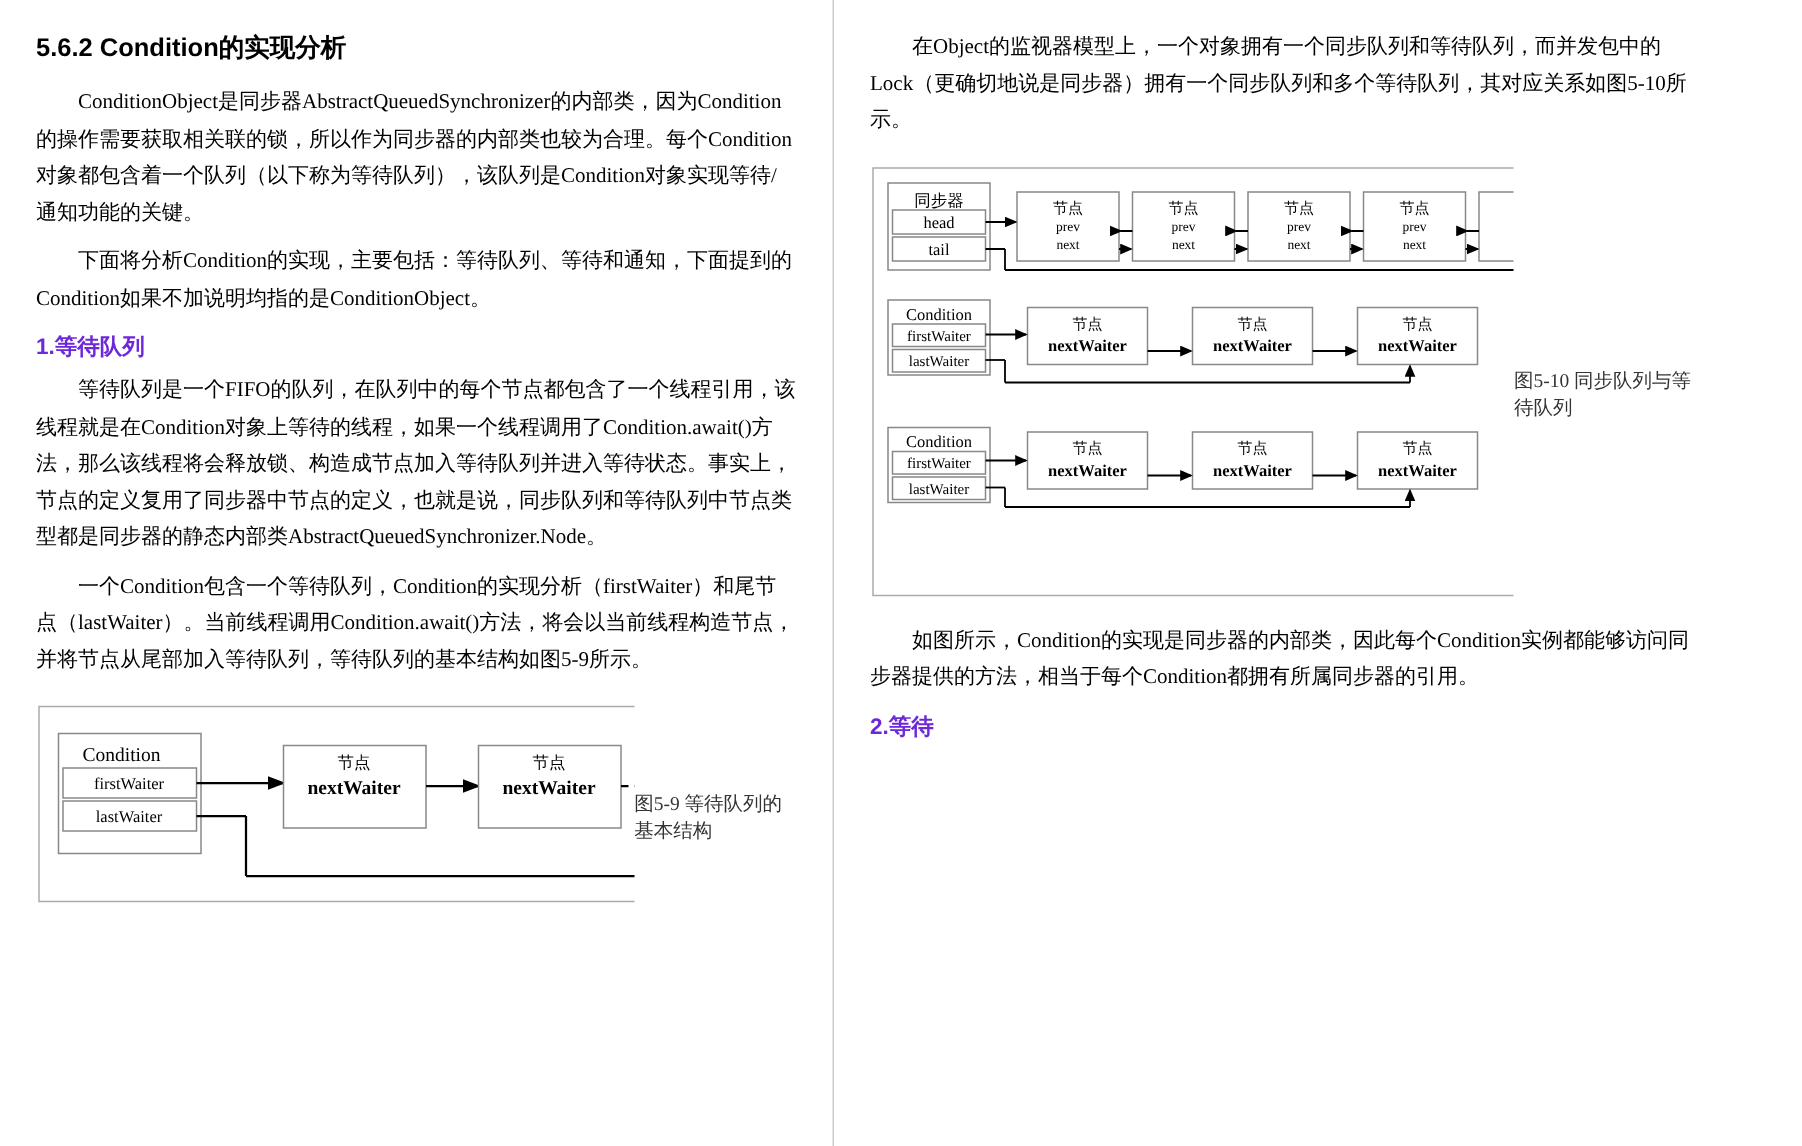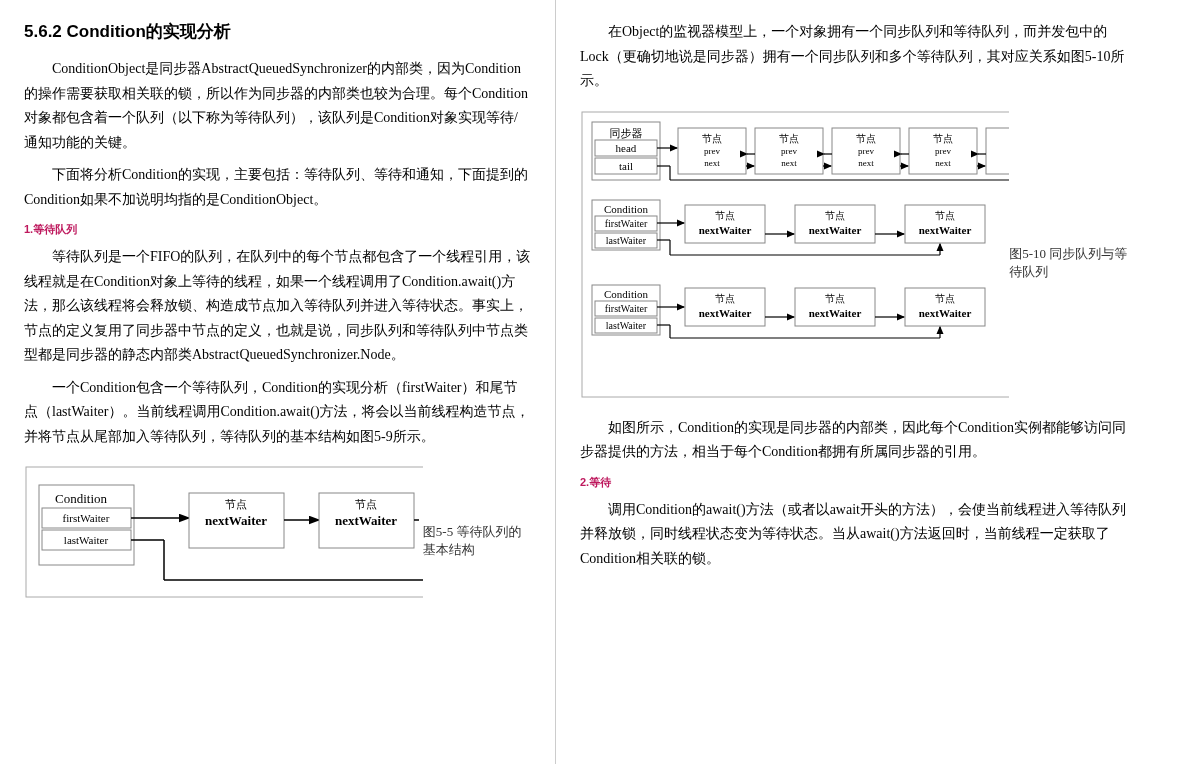--- a/index.html
+++ b/index.html
@@ -23,23 +23,23 @@
       padding: 20px 24px;
       overflow: hidden;
     }
     h2 {
       font-size: 17px;
       font-weight: bold;
       margin-bottom: 14px;
       font-family: "SimHei", "黑体", sans-serif;
     }
     h3 {
-      font-size: 11px;
+      font-size: 15px;
       font-weight: bold;
-      color: #be185d;
+      color: #6d28d9;
       margin: 10px 0 8px 0;
       font-family: "SimHei", "黑体", sans-serif;
     }
     p {
       line-height: 1.75;
       text-indent: 2em;
       margin-bottom: 8px;
       font-size: 14px;
     }
     
@@ -110,21 +110,21 @@
 
       <defs>
         <marker id="arr" markerWidth="8" markerHeight="8" refX="7" refY="3" orient="auto">
           <path d="M0,0 L0,6 L8,3 z" fill="#000"></path>
         </marker>
         <marker id="darr" markerWidth="8" markerHeight="8" refX="7" refY="3" orient="auto">
           <path d="M0,0 L0,6 L8,3 z" fill="#000"></path>
         </marker>
       </defs>
     </svg>
-    <div class="diagram-caption">图5-5  等待队列的基本结构</div>
+    <div class="diagram-caption">图5-9  等待队列的基本结构</div>
   </div>
 </div>
 
 <div class="right-panel">
   <p>在Object的监视器模型上，一个对象拥有一个同步队列和等待队列，而并发包中的Lock（更确切地说是同步器）拥有一个同步队列和多个等待队列，其对应关系如图5-10所示。</p>
 
   <div class="diagram-container">
     <svg width="545" height="300">
       <defs>
         <marker id="arr2" markerWidth="7" markerHeight="7" refX="6" refY="3" orient="auto">
@@ -245,14 +245,13 @@
       <line x1="185" y1="207" x2="214" y2="207" stroke="#000" stroke-width="1.2" marker-end="url(#arr2)"></line>
 
       <line x1="295" y1="207" x2="324" y2="207" stroke="#000" stroke-width="1.2" marker-end="url(#arr2)"></line>
 
     </svg>
     <div class="diagram-caption">图5-10  同步队列与等待队列</div>
   </div>
 
   <p>如图所示，Condition的实现是同步器的内部类，因此每个Condition实例都能够访问同步器提供的方法，相当于每个Condition都拥有所属同步器的引用。</p>
   <h3>2.等待</h3>
-  <p>调用Condition的await()方法（或者以await开头的方法），会使当前线程进入等待队列并释放锁，同时线程状态变为等待状态。当从await()方法返回时，当前线程一定获取了Condition相关联的锁。</p>
 </div>
 
 </body></html>

